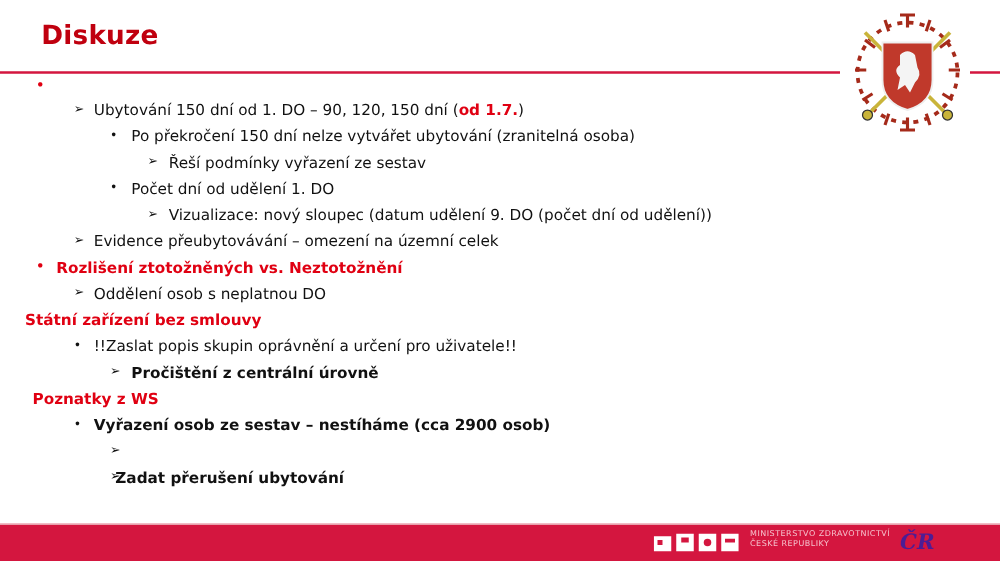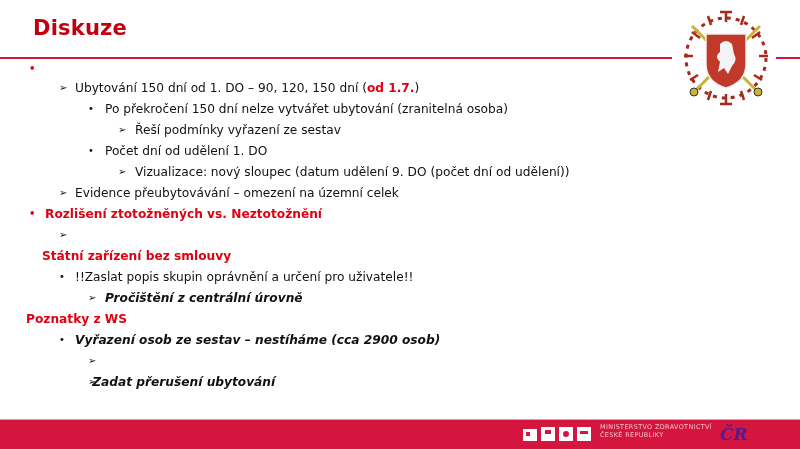--- a/index.html
+++ b/index.html
@@ -24,21 +24,21 @@
       position: absolute; left: 678px; top: 8px; width: 96px; height: 100px;
     }
     .content {
       position: absolute; left: 0; top: 60px; width: 680px;
     }
     .line {
       position: absolute; white-space: nowrap; font-size: 12.2px; line-height: 16px;
     }
     .line .mk { position: absolute; top: 0; font-size: 10px; }
     .red { color: #e00012; font-weight: bold; }
-    .bold { font-weight: bold; font-style: italic; }
+    .bold { font-weight: bold; }
     .footer {
       position: absolute; left: 0; top: 419px; width: 800px; height: 30px; background: #d4163f;
       border-top: 1px solid #e8a0ac;
     }
     .mz-logo { position: absolute; left: 523px; top: 426px; width: 68px; height: 16px; }
     .mz-text {
       position: absolute; left: 600px; top: 423px; font-size: 6.4px; line-height: 8px;
       color: #f5c0cb; letter-spacing: 0.4px; font-family: "DejaVu Sans", sans-serif;
     }
     .cr-logo {
@@ -109,22 +109,23 @@
   <div class="line" style="left:59px;top:125px;">
     <span class="mk" style="left:0">➢</span>
     <span style="margin-left:16px">Evidence přeubytovávání – omezení na územní celek</span>
   </div>
   <div class="line" style="left:29px;top:146px;">
     <span class="mk red" style="left:0">•</span>
     <span class="red" style="margin-left:16px">Rozlišení ztotožněných vs. Neztotožnění</span>
   </div>
   <div class="line" style="left:59px;top:167px;">
     <span class="mk" style="left:0">➢</span>
+    <span style="margin-left:16px">Oddělení osob s neplatnou DO</span>
   </div>
-  <div class="line" style="left:42px;top:188px;">
+  <div class="line" style="left:20px;top:188px;">
     <span class="red">Státní zařízení bez smlouvy</span>
   </div>
   <div class="line" style="left:59px;top:209px;">
     <span class="mk" style="left:0">•</span>
     <span style="margin-left:16px">!!Zaslat popis skupin oprávnění a určení pro uživatele!!</span>
   </div>
   <div class="line" style="left:88px;top:230px;">
     <span class="mk" style="left:0">➢</span>
     <span class="bold" style="margin-left:17px">Pročištění z centrální úrovně</span>
   </div>

